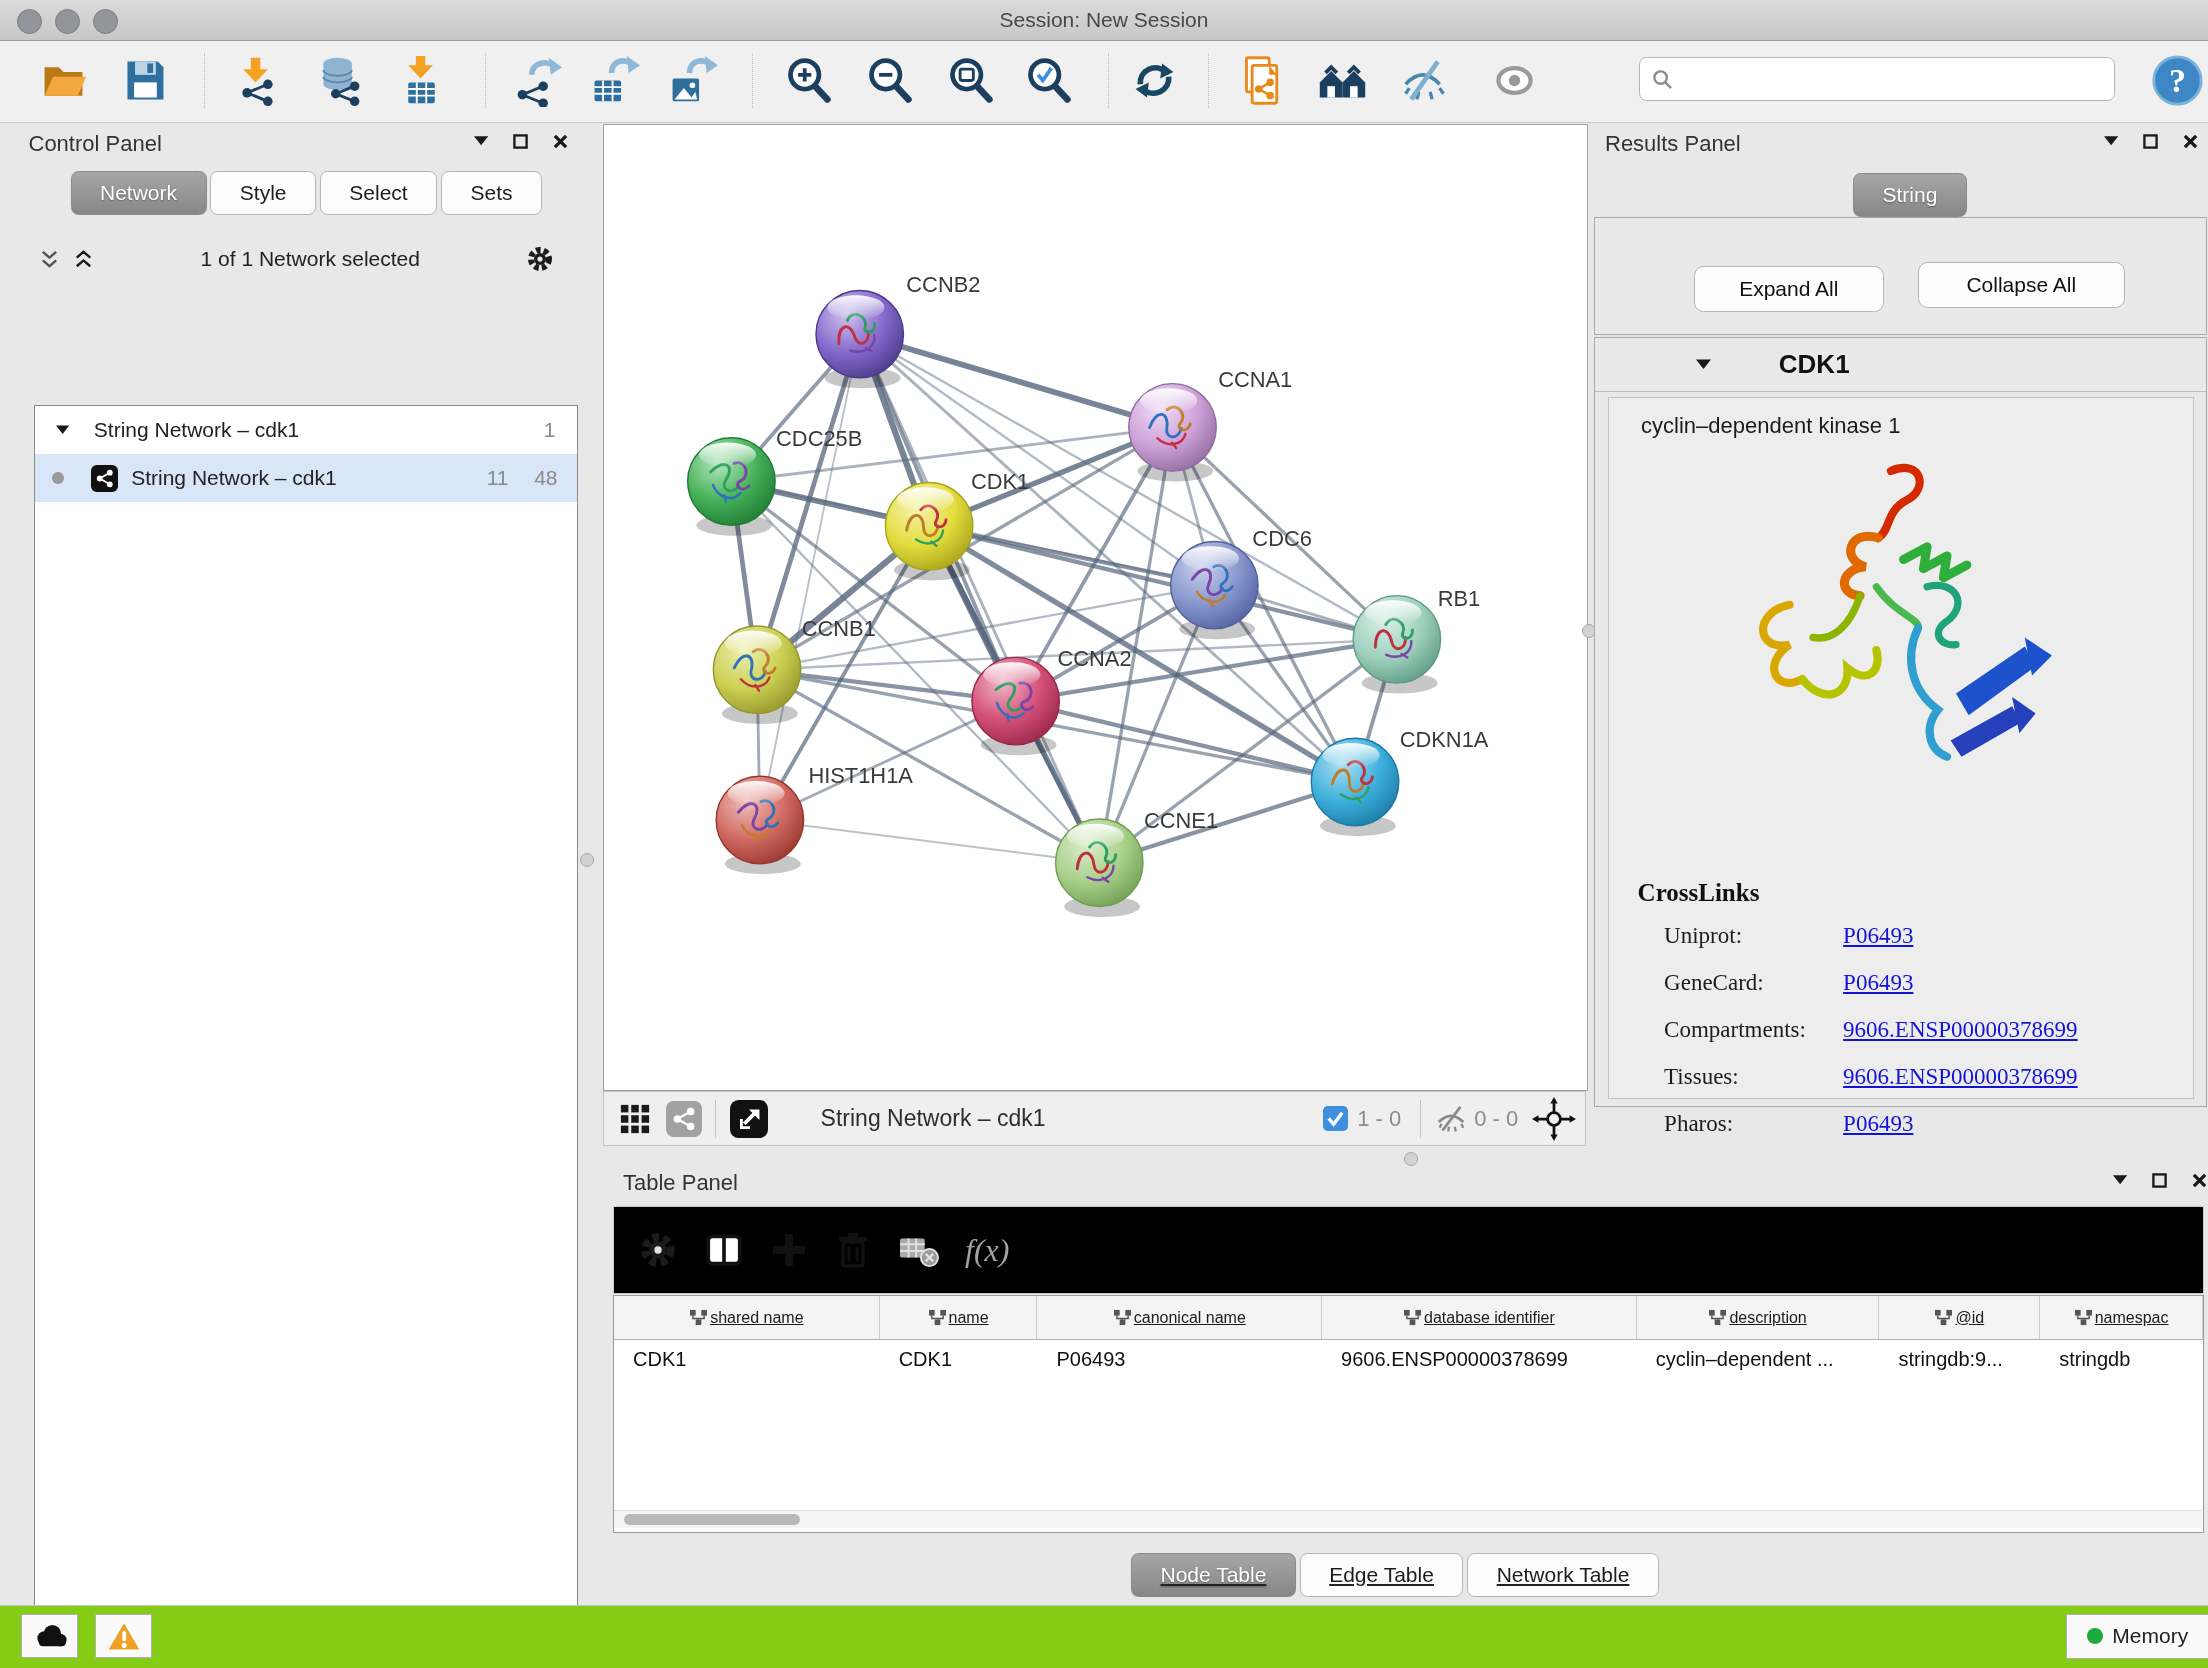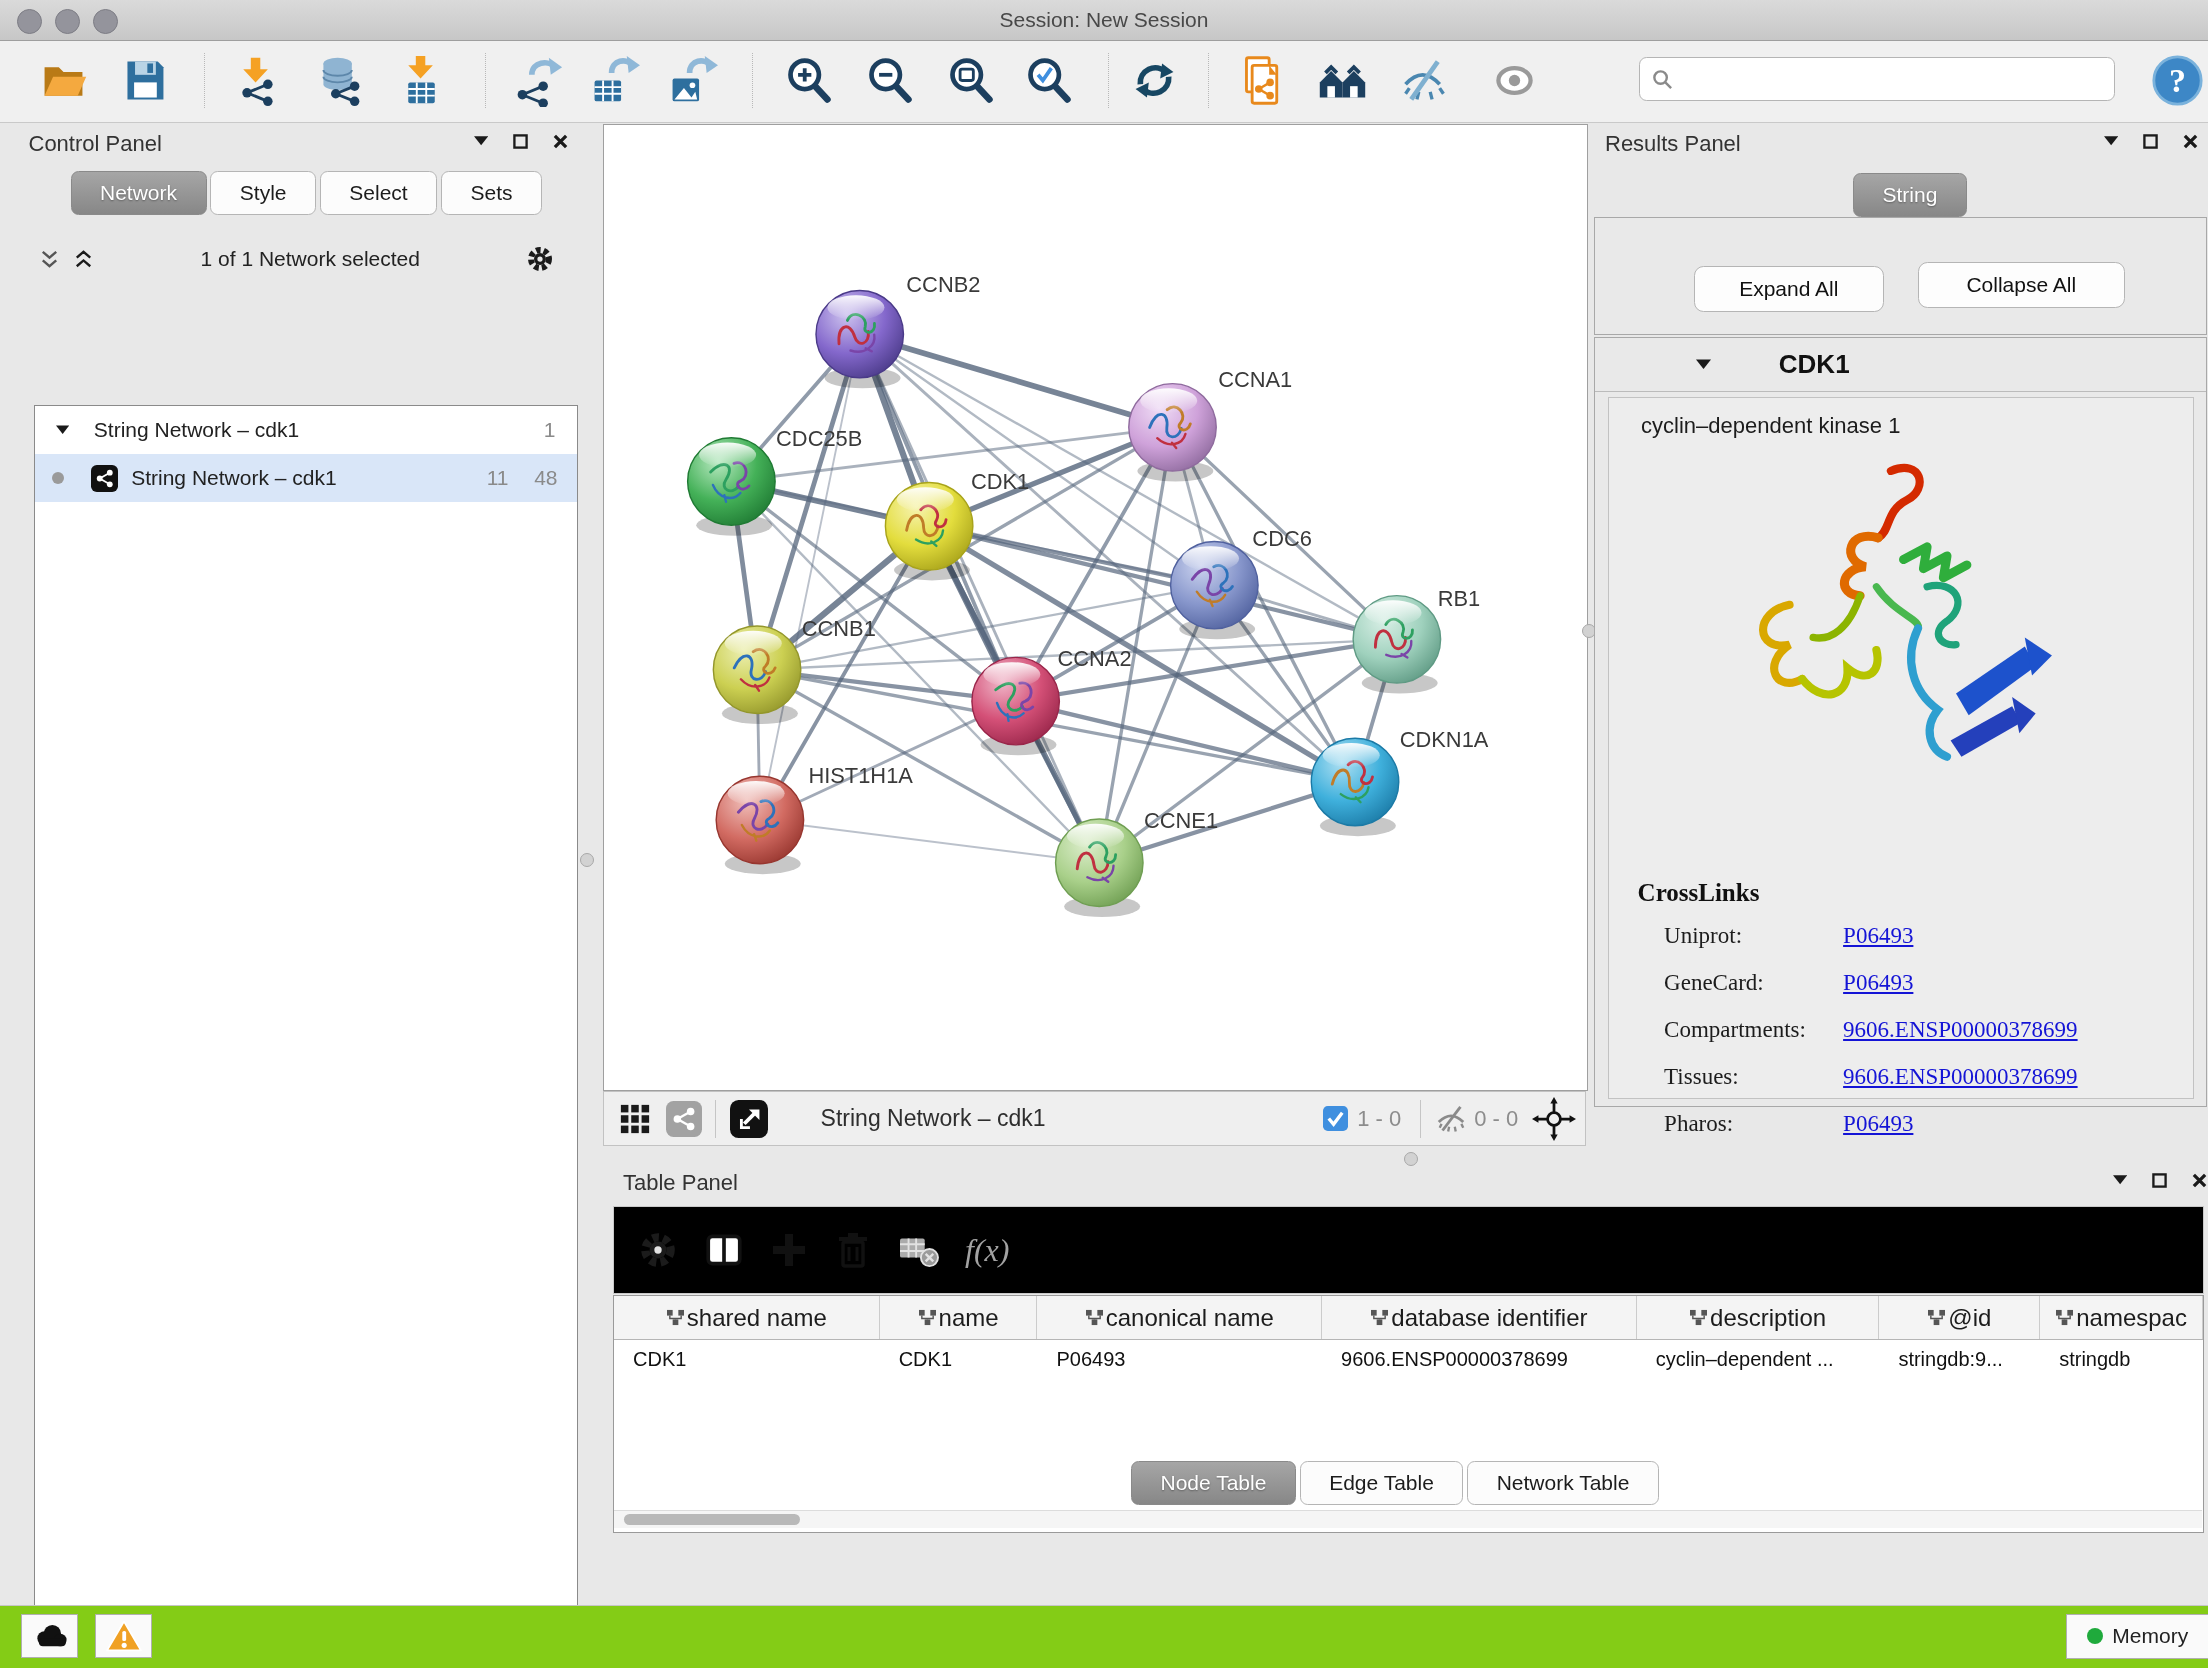--- a/index.html
+++ b/index.html
@@ -43,27 +43,27 @@
        align-items:center;justify-content:center;cursor:pointer;color:#111;}
   .serif{font-family:"Liberation Serif",serif;}
   .xl-row{display:flex;font-size:23px;margin-bottom:21px;}
   .xl-label{width:179px;color:#1c1c1c;}
   .xl-link{color:#1414d6;text-decoration:underline;}
   
   #tp-toolbar{left:613px;top:1206px;width:1591px;height:88px;background:#000000;border:1px solid #c9c9c9;
               box-sizing:border-box;display:flex;align-items:center;gap:24px;padding-left:23px;}
   #tp-table{left:613px;top:1295px;width:1591px;height:238px;background:#fff;border:1px solid #9a9a9a;
             box-sizing:border-box;overflow:hidden;}
-  .th-cell{display:flex;align-items:center;justify-content:center;gap:2px;font-size:24px;color:#1c1c1c;
-           border-right:1px solid #cccccc;height:43px;background:#f4f4f4;box-sizing:border-box;}
+  .th-cell{display:flex;align-items:center;justify-content:center;gap:2px;font-size:16px;color:#1c1c1c;
+           border-right:1px solid #cccccc;height:43px;background:#f4f4f4;box-sizing:border-box;text-decoration:underline;}
   .td-cell{display:flex;align-items:center;font-size:20px;color:#111;height:38px;padding-left:19px;
            box-sizing:border-box;}
   #tp-hscroll{left:614px;top:1510px;width:1588px;height:17px;background:#f5f5f5;border-top:1px solid #dcdcdc;}
   #tp-thumb{left:9.5px;top:2.9px;width:176px;height:11.4px;border-radius:6.7px;background:#b9b9b9;}
-  #tp-tabs{left:1131px;top:1461px;display:flex;}
+  #tp-tabs{left:1131px;top:1553px;display:flex;text-decoration:underline;}
   
   #statusbar{left:0;top:1605px;width:2208px;height:63px;background:#84cc16;border-top:1px solid #c6c6c6;}
   .sb-btn{width:55px;height:42px;background:#fafafa;border:1.9px solid #b0b0b0;display:flex;align-items:center;
           justify-content:center;cursor:pointer;}
   #memory-btn{left:2066px;top:7.6px;width:141px;height:43px;background:#fafafa;border:1.9px solid #b0b0b0;
               display:flex;align-items:center;justify-content:center;gap:9.5px;font-size:21px;cursor:pointer;}
   svg{display:block;}
 </style>
 </head>
 <body>

